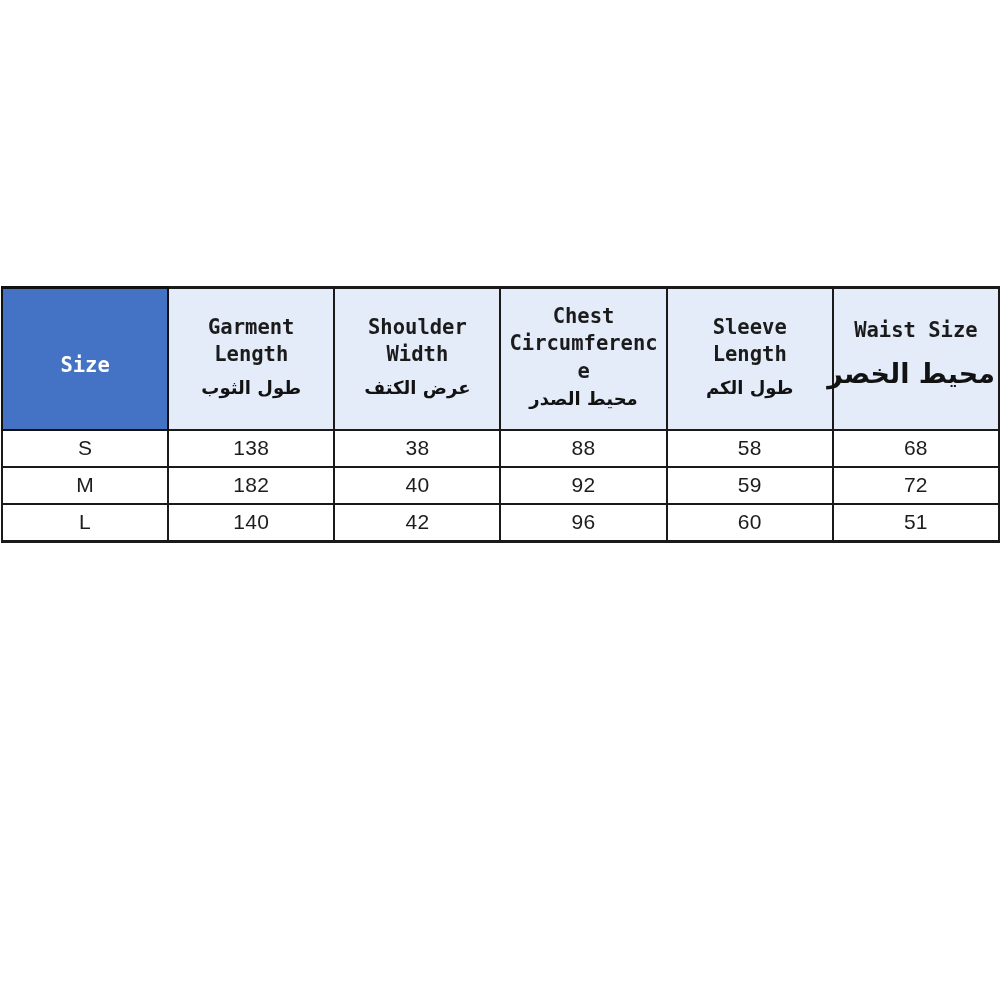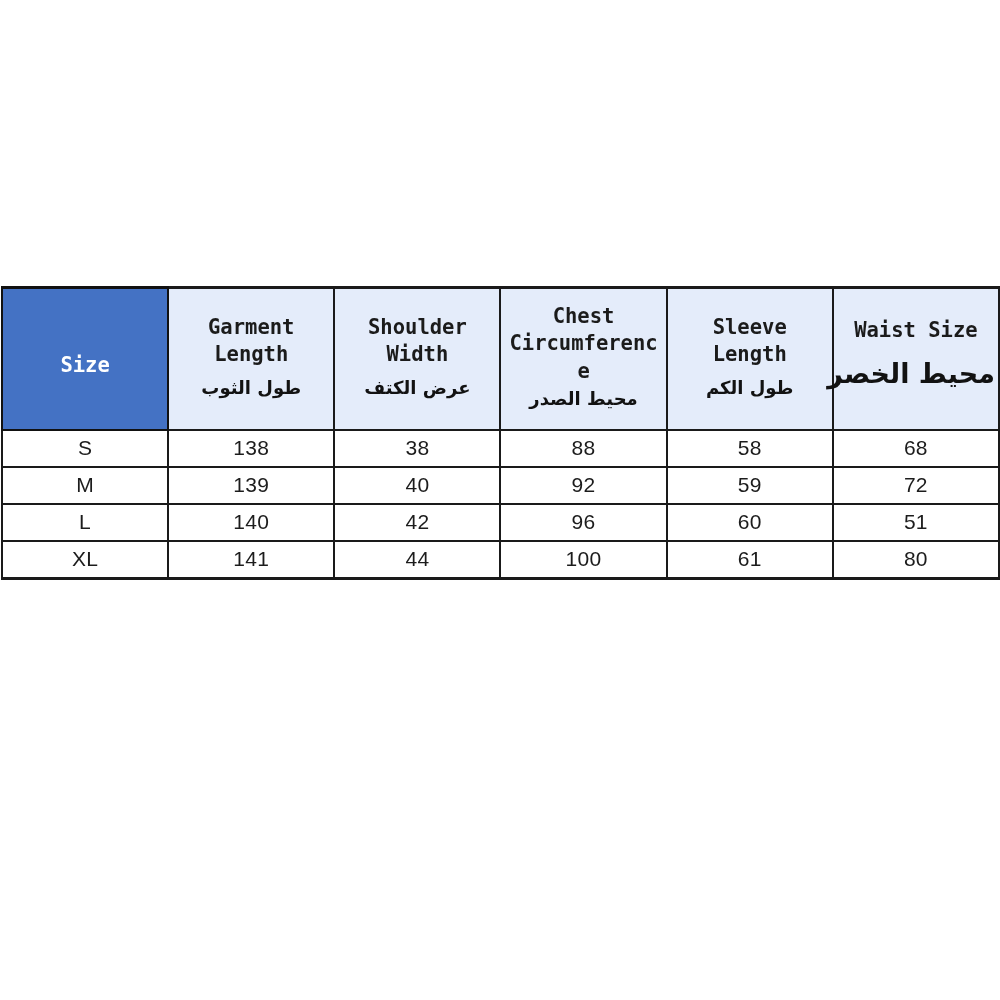--- a/index.html
+++ b/index.html
@@ -176,43 +176,35 @@
           <td class="cell">S</td>
           <td class="cell">138</td>
           <td class="cell">38</td>
           <td class="cell">88</td>
           <td class="cell">58</td>
           <td class="cell">68</td>
         </tr>
 
         <tr class="data-row">
           <td class="cell">M</td>
-          <td class="cell">139</td>
+          <td class="cell">182</td>
           <td class="cell">40</td>
           <td class="cell">92</td>
           <td class="cell">59</td>
           <td class="cell">72</td>
         </tr>
 
         <tr class="data-row">
           <td class="cell">L</td>
           <td class="cell">140</td>
           <td class="cell">42</td>
           <td class="cell">96</td>
           <td class="cell">60</td>
           <td class="cell">51</td>
         </tr>
 
-        <tr class="data-row">
-          <td class="cell">XL</td>
-          <td class="cell">141</td>
-          <td class="cell">44</td>
-          <td class="cell">100</td>
-          <td class="cell">61</td>
-          <td class="cell">80</td>
-        </tr>
 
 
       </tbody>
     </table>
   </div>
 
 </div>
 
 </body></html>

